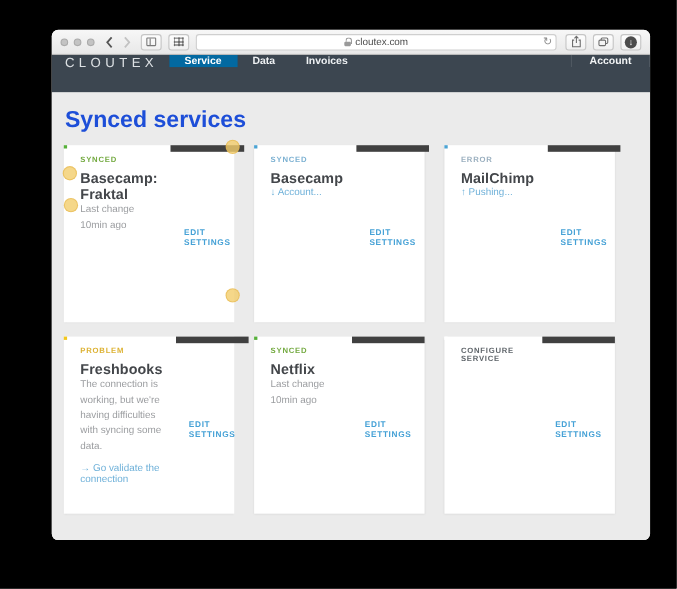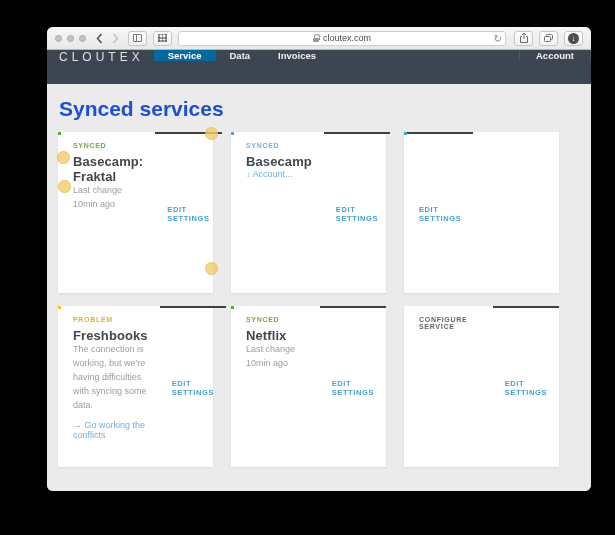--- a/index.html
+++ b/index.html
@@ -70,21 +70,21 @@
           box-shadow:0 1px 2px rgba(0,0,0,.08); }
   .card-bar { height:3px; flex:0 0 3px; background:#fff; }
   .card-main { flex:1; padding:10px 12px 0 12px; }
   .card-label { font-size:7px; font-weight:bold; letter-spacing:.7px; color:#888; }
   .card-title { font-size:13px; font-weight:bold; color:#43464a; margin-top:5px; letter-spacing:.1px; }
   .card-textarea { margin-top:0; }
   .card-body { font-size:9px; color:#9b9da0; line-height:1.55; }
   .card-action { display:block; font-size:9px; color:#6fb1d9; text-decoration:none; }
   .card-body:not(:empty) + .card-action:not(:empty) { margin-top:7px; }
   .card-body:empty, .card-action:empty { display:none; }
-  .card-footer { flex:0 0 27px; border-top:2px solid #404040; display:flex; align-items:center;
+  .card-footer { flex:0 0 27px; border-top:6px solid #404040; display:flex; align-items:center;
                  padding:11px 12px; }
   .edit-link { font-size:7.5px; font-weight:bold; letter-spacing:.6px; color:#45a1d6;
                text-decoration:none; }
 
   
   .dot { position:absolute; width:13px; height:13px; border-radius:50%;
          background:rgba(243,205,108,.8); border:1.5px solid rgba(228,178,70,.55);
          z-index:20; pointer-events:none; }
 </style>
 </head>
@@ -179,33 +179,41 @@
               <a class="card-action" href="#">↓ Account...</a>
             </div>
           </div>
           <div class="card-footer">
             <a class="edit-link" href="#">EDIT SETTINGS</a>
           </div>
         </div>
 
         <div class="card">
           <div class="card-bar" style="background: repeating-linear-gradient(45deg, rgb(75, 163, 211) 0px, rgb(75, 163, 211) 5px, rgb(255, 255, 255) 5px, rgb(255, 255, 255) 9px);"></div>
+          <div class="card-main">
+            <div class="card-label" style="color: rgb(154, 175, 191);">ERROR</div>
+            <div class="card-title">MailChimp</div>
+            <div class="card-textarea">
+
+              <a class="card-action" href="#">↑ Pushing...</a>
+            </div>
+          </div>
           <div class="card-footer">
             <a class="edit-link" href="#">EDIT SETTINGS</a>
           </div>
         </div>
 
         <div class="card">
           <div class="card-bar" style="background: rgb(242, 199, 29);"></div>
           <div class="card-main">
             <div class="card-label" style="color: rgb(221, 178, 51);">PROBLEM</div>
             <div class="card-title">Freshbooks</div>
             <div class="card-textarea">
               <p class="card-body">The connection is working, but we're having difficulties with syncing some data.</p>
-              <a class="card-action" href="#">→ Go working the conflicts</a>
+              <a class="card-action" href="#">→ Go validate the connection</a>
             </div>
           </div>
           <div class="card-footer">
             <a class="edit-link" href="#">EDIT SETTINGS</a>
           </div>
         </div>
 
         <div class="card">
           <div class="card-bar" style="background: rgb(86, 176, 58);"></div>
           <div class="card-main">

